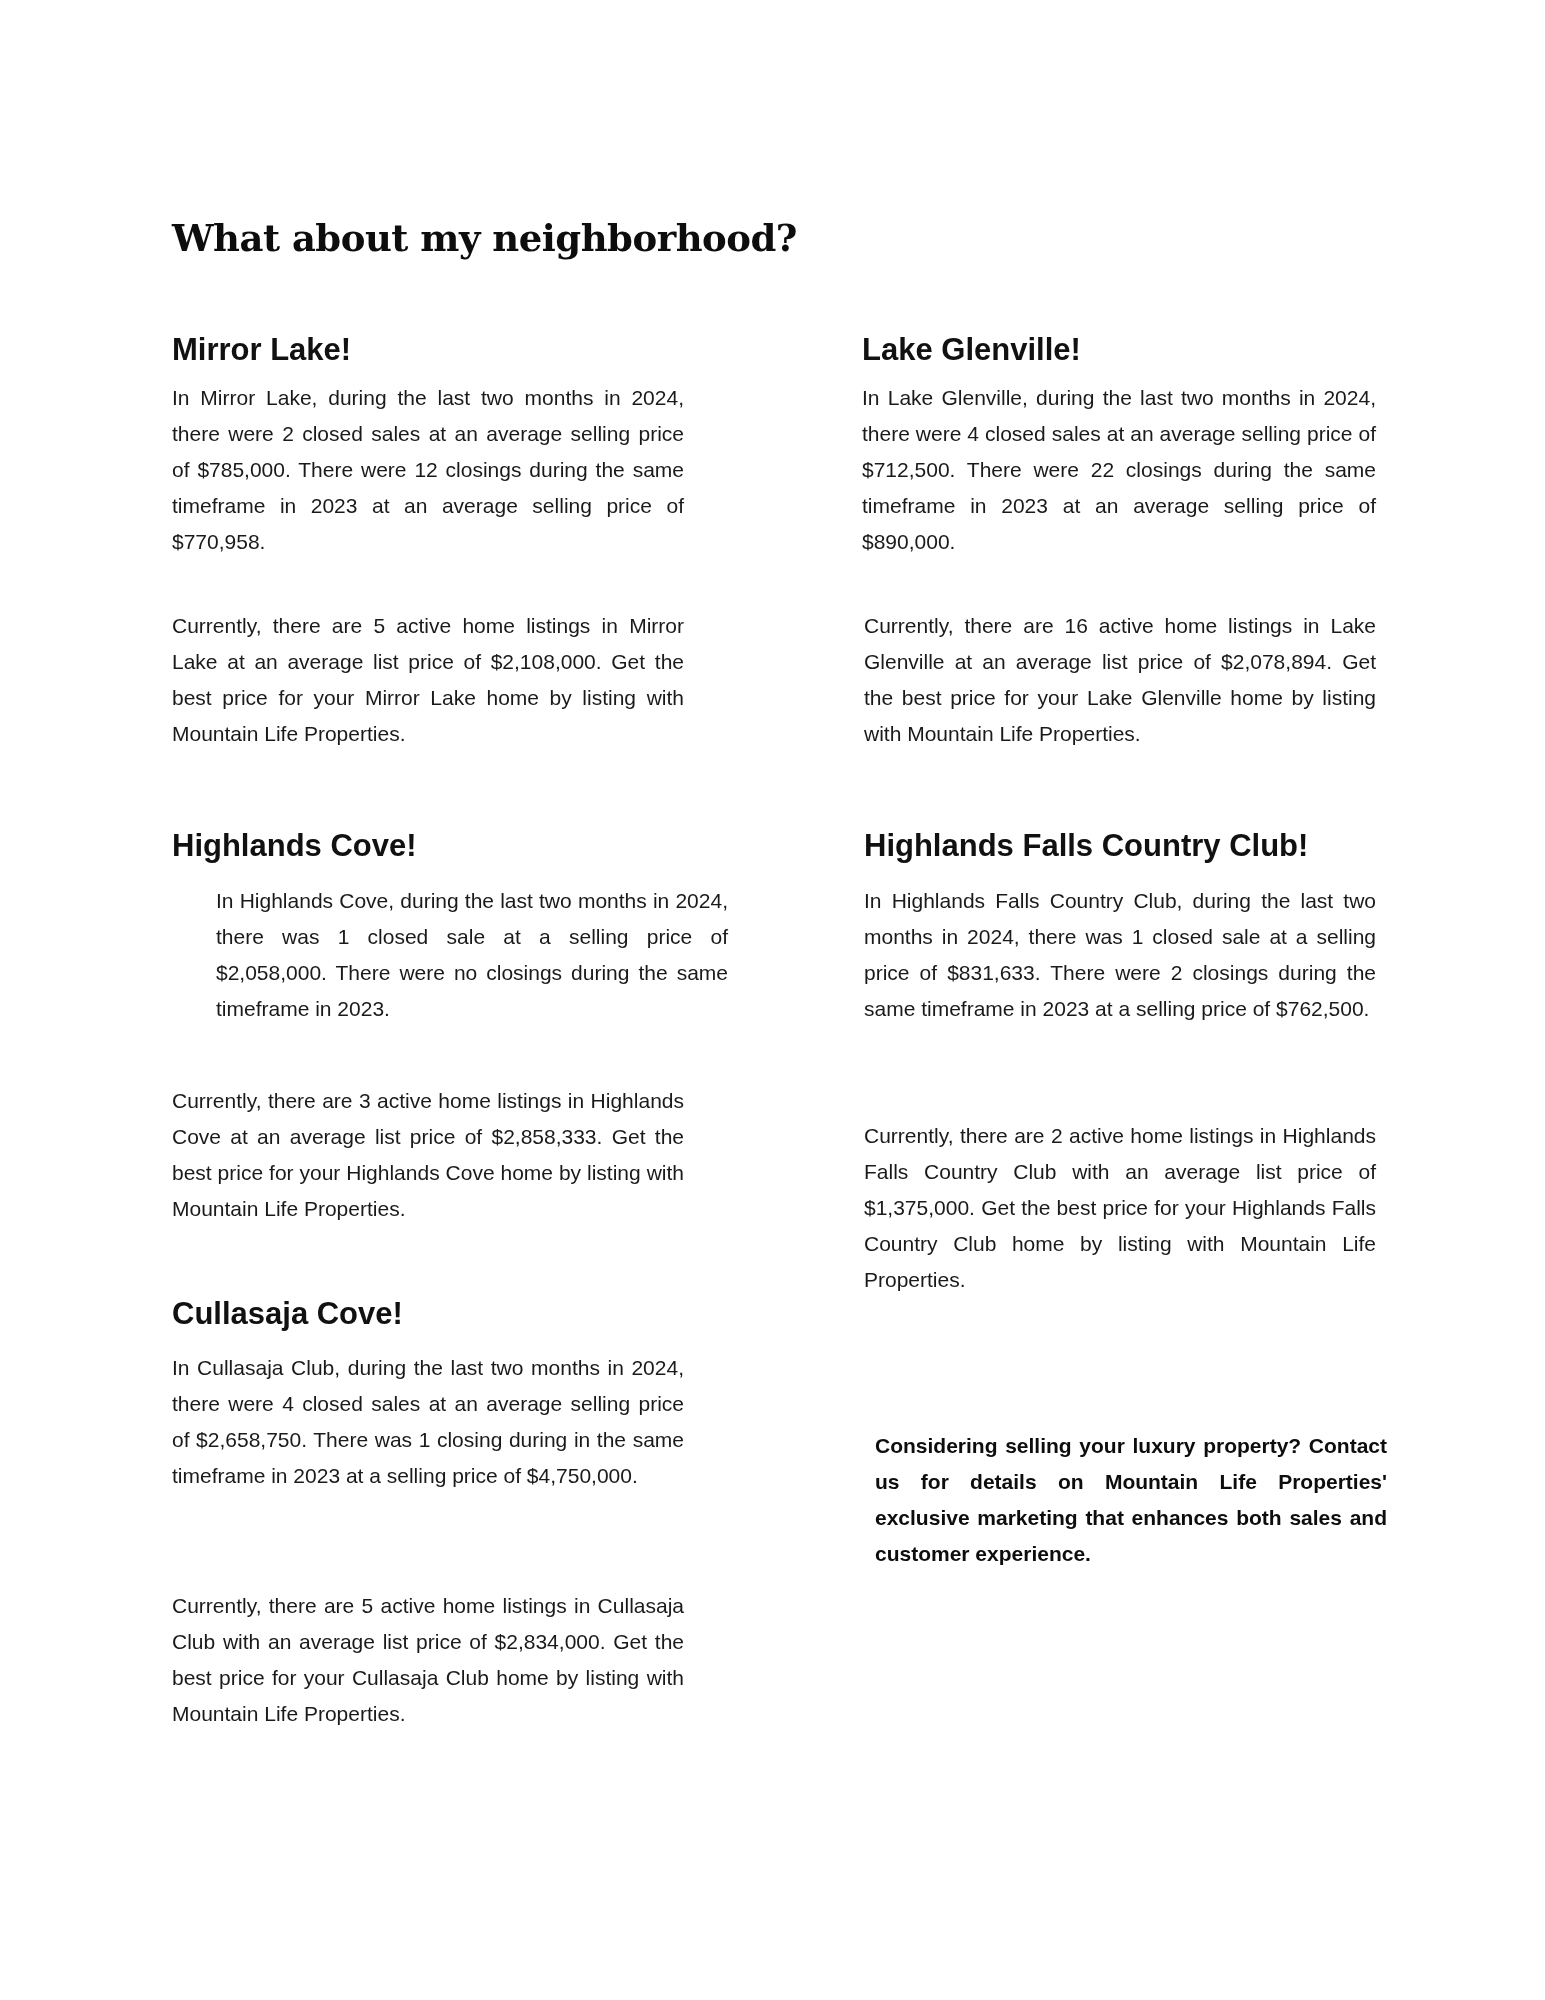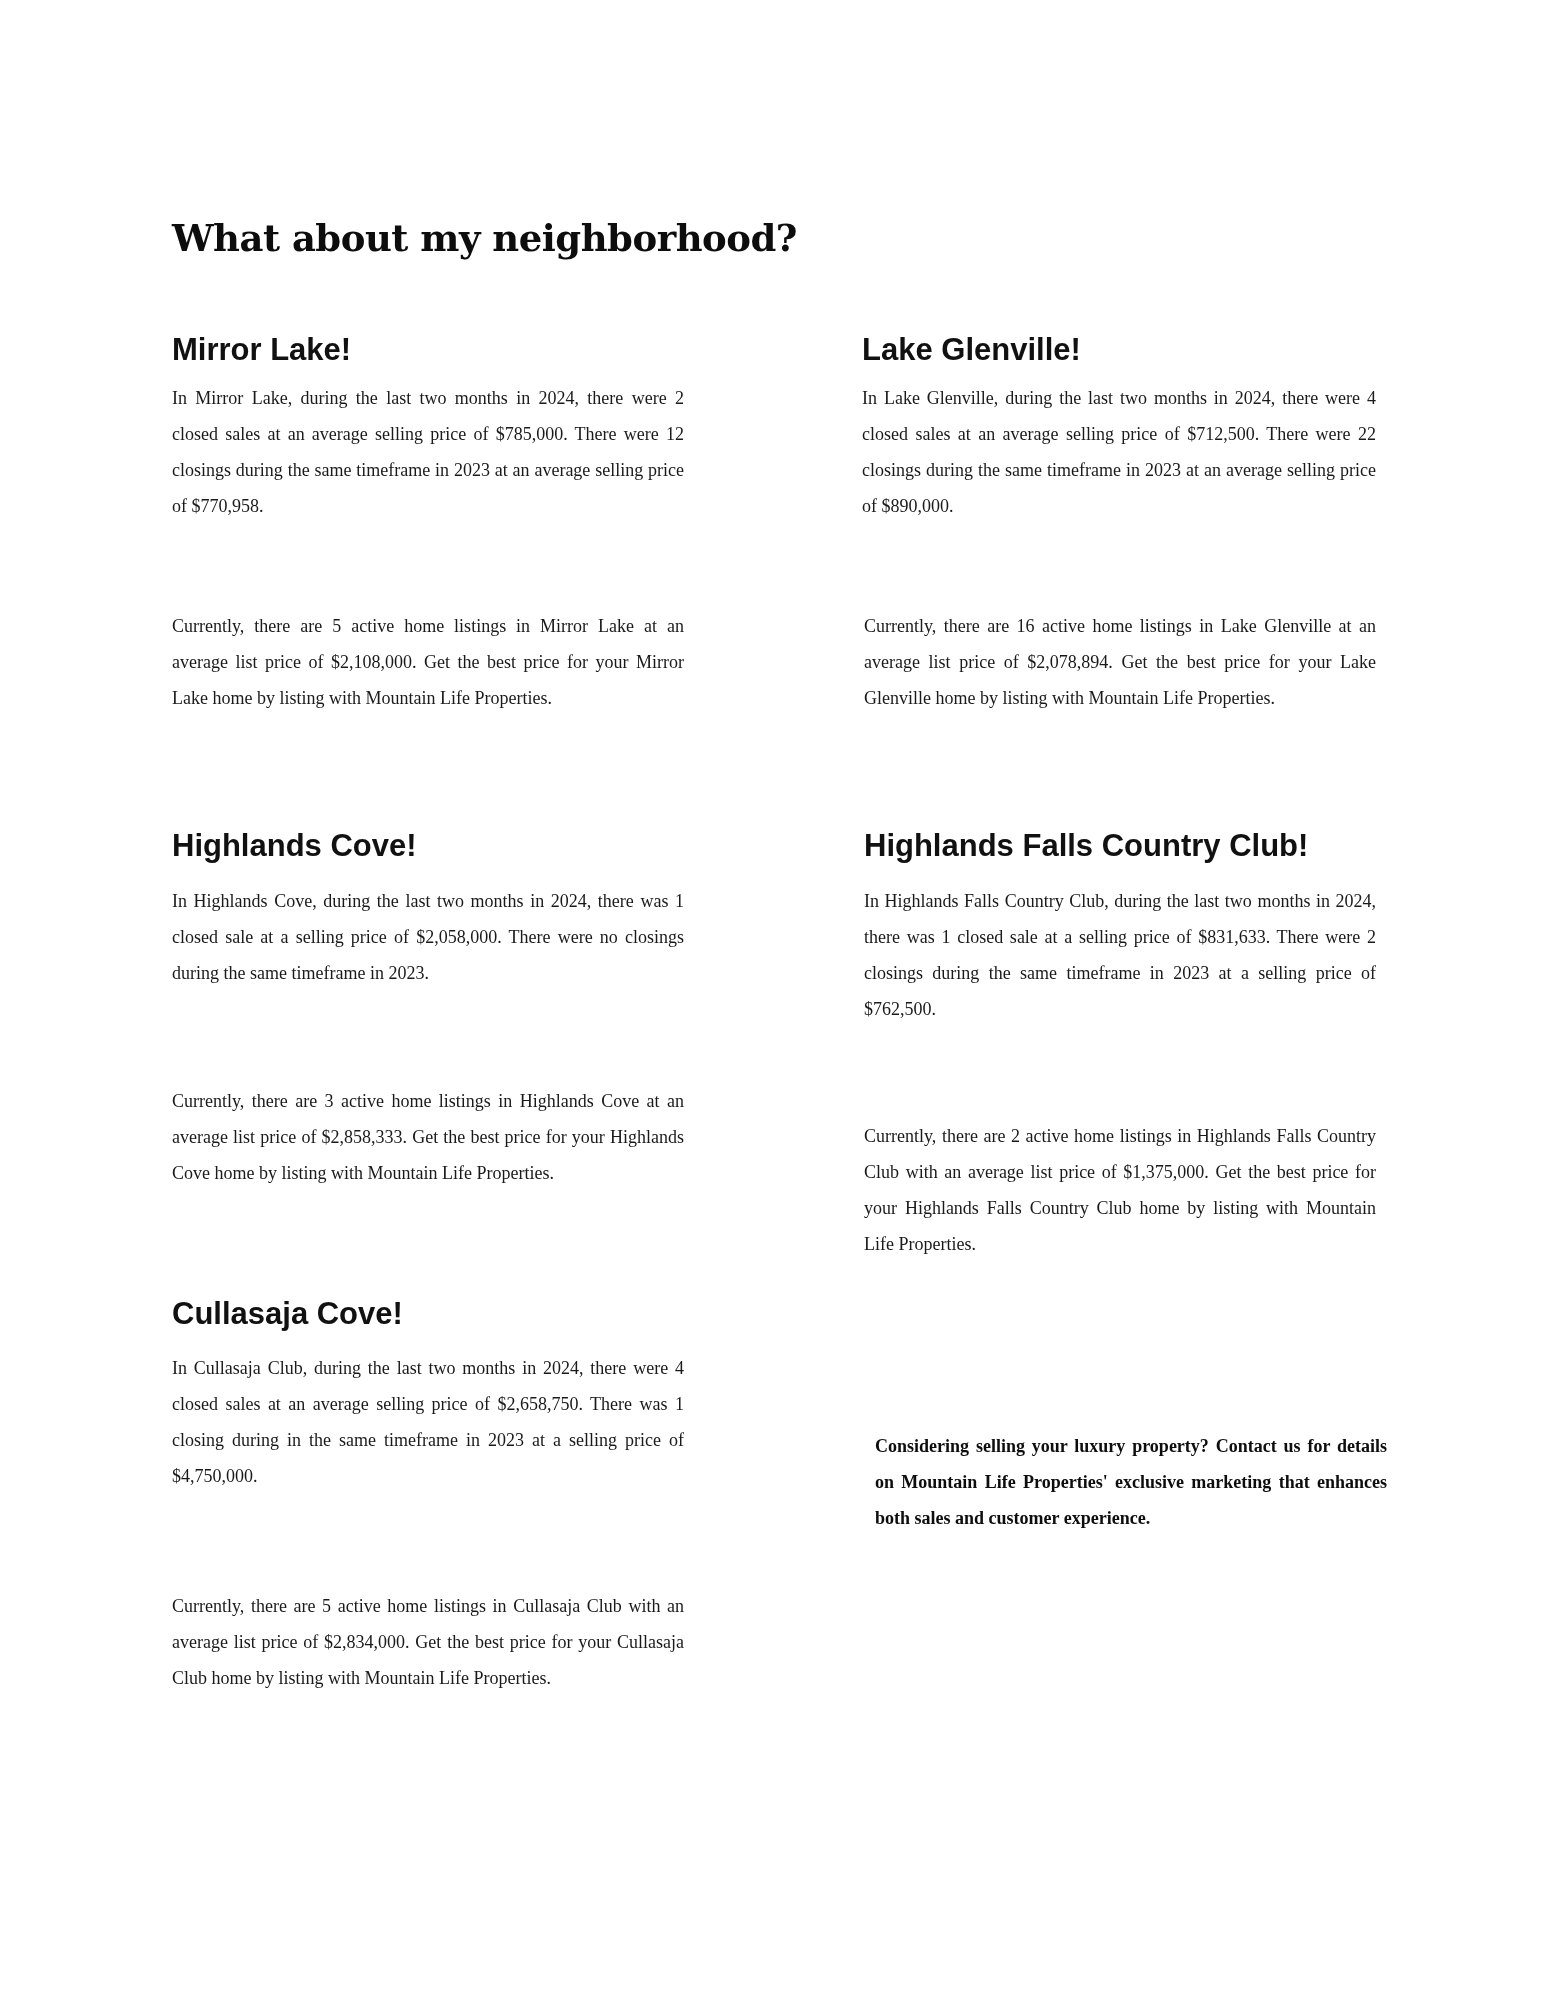--- a/index.html
+++ b/index.html
@@ -10,40 +10,40 @@
       font-size: 37px; letter-spacing: -0.5px; margin: 0; color: #0d0d0d;
     }
     .block { position: absolute; width: 512px; }
     .left { left: 172px; }
     .right { left: 864px; }
     .heading {
       font-family: "Liberation Sans", sans-serif; font-weight: bold;
       font-size: 31px; margin: 0; line-height: 36px; color: #111111;
     }
     .para {
-      font-family: Liberation Serif, serif; font-weight: normal;
-      font-size: 18px; line-height: 36px; margin: 0; text-align: justify; color: #1a1a1a;
+      font-family: Liberation Sans, sans-serif; font-weight: normal;
+      font-size: 21px; line-height: 36px; margin: 0; text-align: justify; color: #1a1a1a;
     }
     .cta { font-weight: bold; color: #0d0d0d; margin-left: 11px; }
   </style>
 </head>
 <body>
 
 <h1 class="title">What about my neighborhood?</h1>
 
 <div class="block left" style="top:332px;">
   <h2 class="heading">Mirror Lake!</h2>
 </div>
 <p class="block left para" style="top:380px;">In Mirror Lake, during the last two months in 2024, there were 2 closed sales at an average selling price of $785,000. There were 12 closings during the same timeframe in 2023 at an average selling price of $770,958.</p>
 <p class="block left para" style="top:608px;">Currently, there are 5 active home listings in Mirror Lake at an average list price of $2,108,000. Get the best price for your Mirror Lake home by listing with Mountain Life Properties.</p>
 
 <div class="block left" style="top:828px;">
   <h2 class="heading">Highlands Cove!</h2>
 </div>
-<p class="block left para" style="top:883px;">In Highlands Cove, during the last two months in 2024, there was 1 closed sale at a selling price of $2,058,000. There were no closings during the same timeframe in 2023.</p>
+<p class="block left para" style="top:883px;margin-left:44px;">In Highlands Cove, during the last two months in 2024, there was 1 closed sale at a selling price of $2,058,000. There were no closings during the same timeframe in 2023.</p>
 <p class="block left para" style="top:1083px;">Currently, there are 3 active home listings in Highlands Cove at an average list price of $2,858,333. Get the best price for your Highlands Cove home by listing with Mountain Life Properties.</p>
 
 <div class="block left" style="top:1296px;">
   <h2 class="heading">Cullasaja Cove!</h2>
 </div>
 <p class="block left para" style="top:1350px;">In Cullasaja Club, during the last two months in 2024, there were 4 closed sales at an average selling price of $2,658,750. There was 1 closing during in the same timeframe in 2023 at a selling price of $4,750,000.</p>
 <p class="block left para" style="top:1588px;">Currently, there are 5 active home listings in Cullasaja Club with an average list price of $2,834,000. Get the best price for your Cullasaja Club home by listing with Mountain Life Properties.</p>
 
 <div class="block right" style="top:332px; left:862px;">
   <h2 class="heading">Lake Glenville!</h2>

